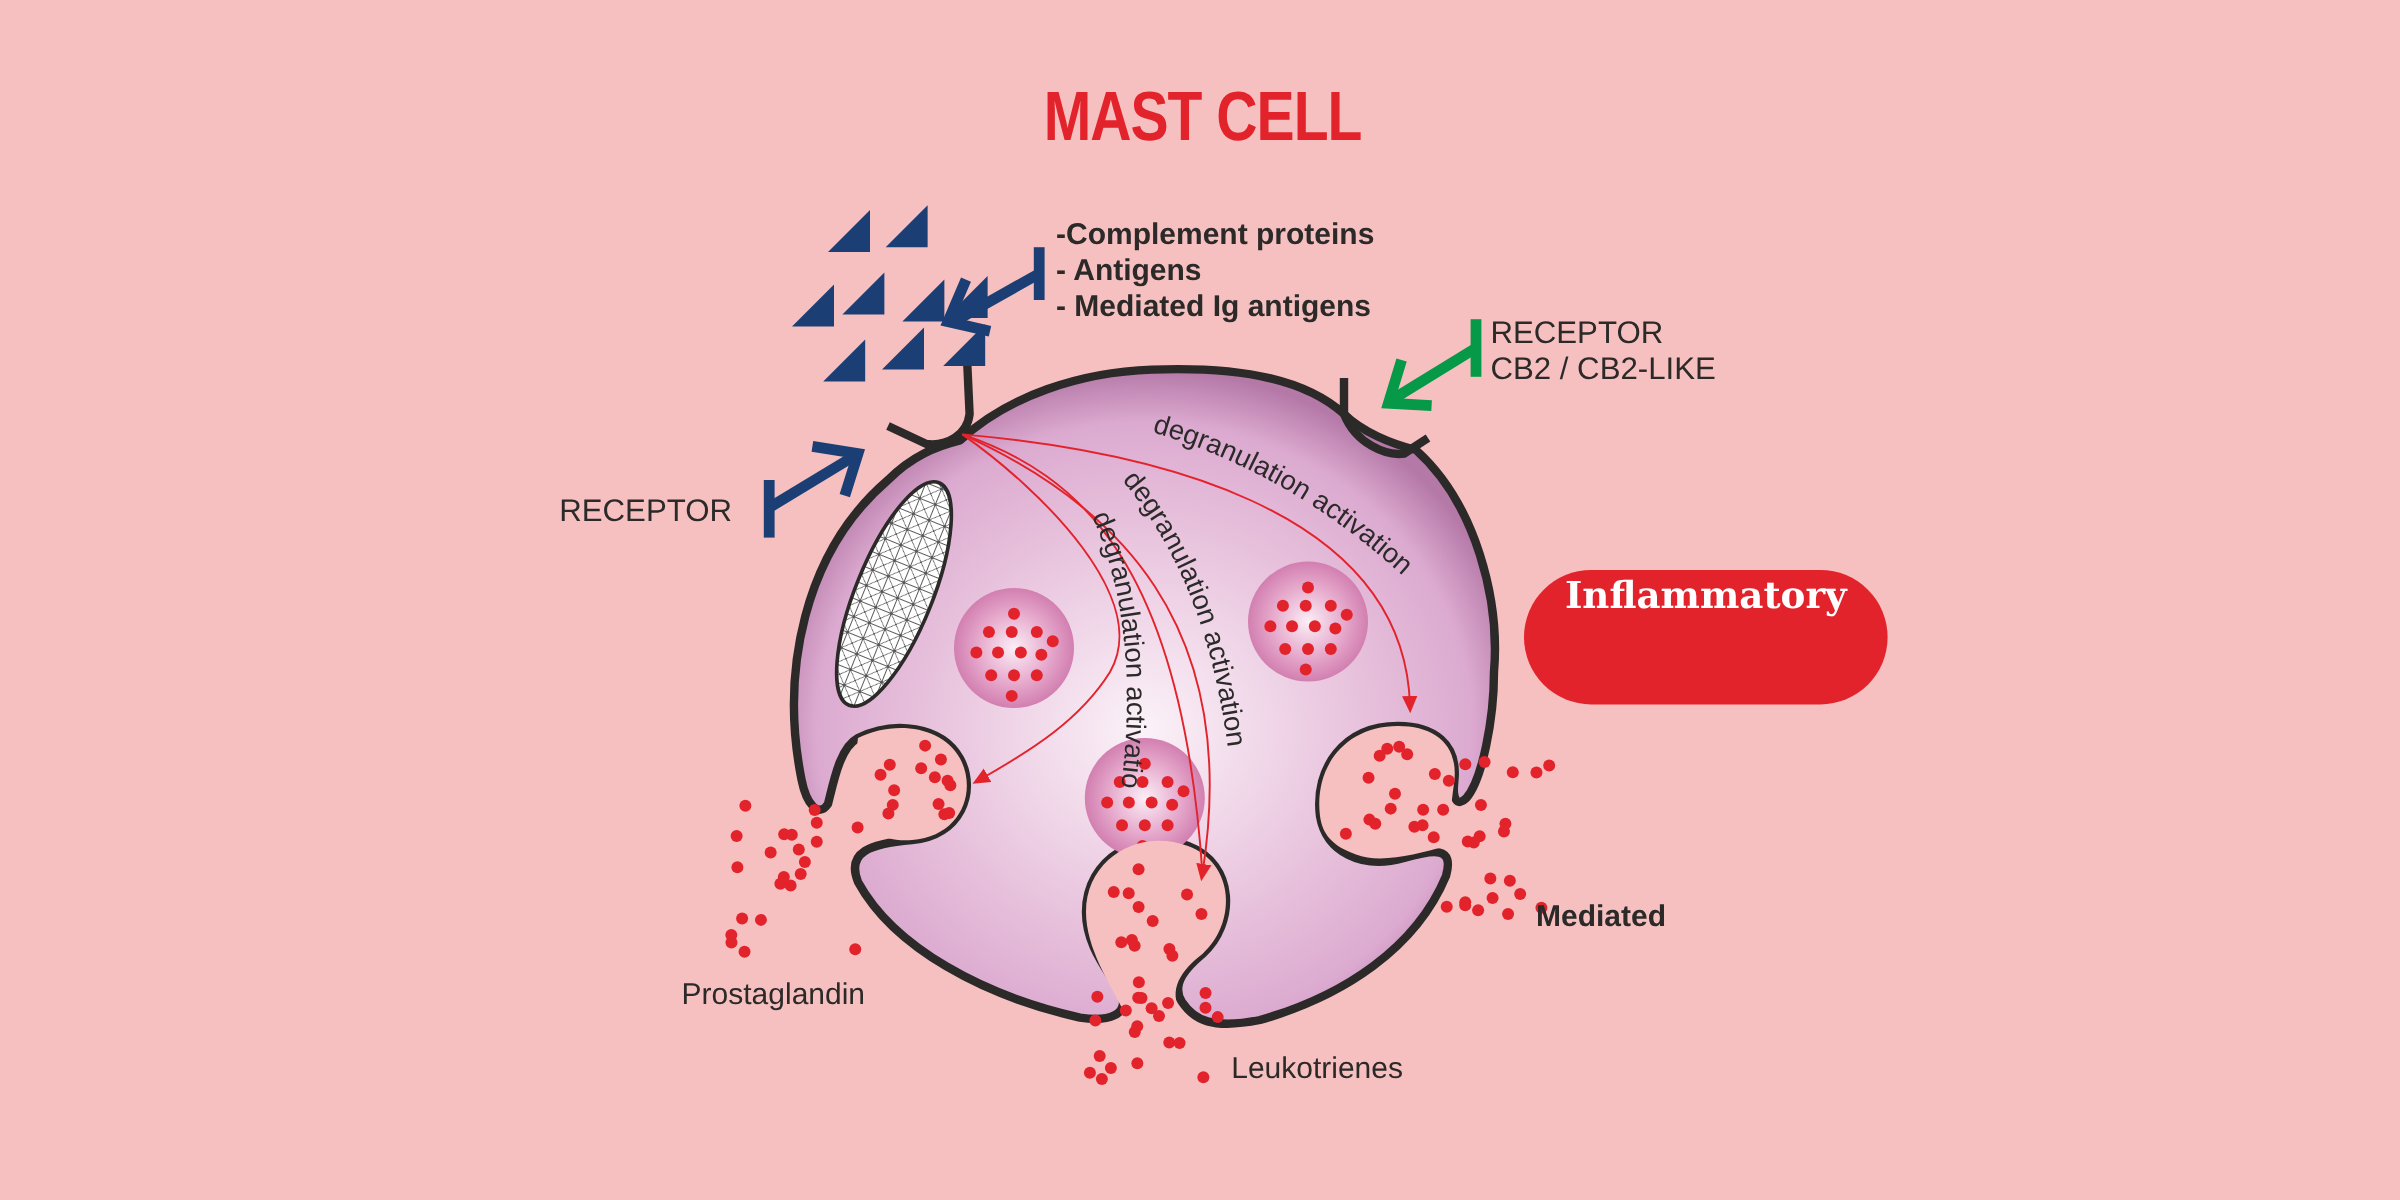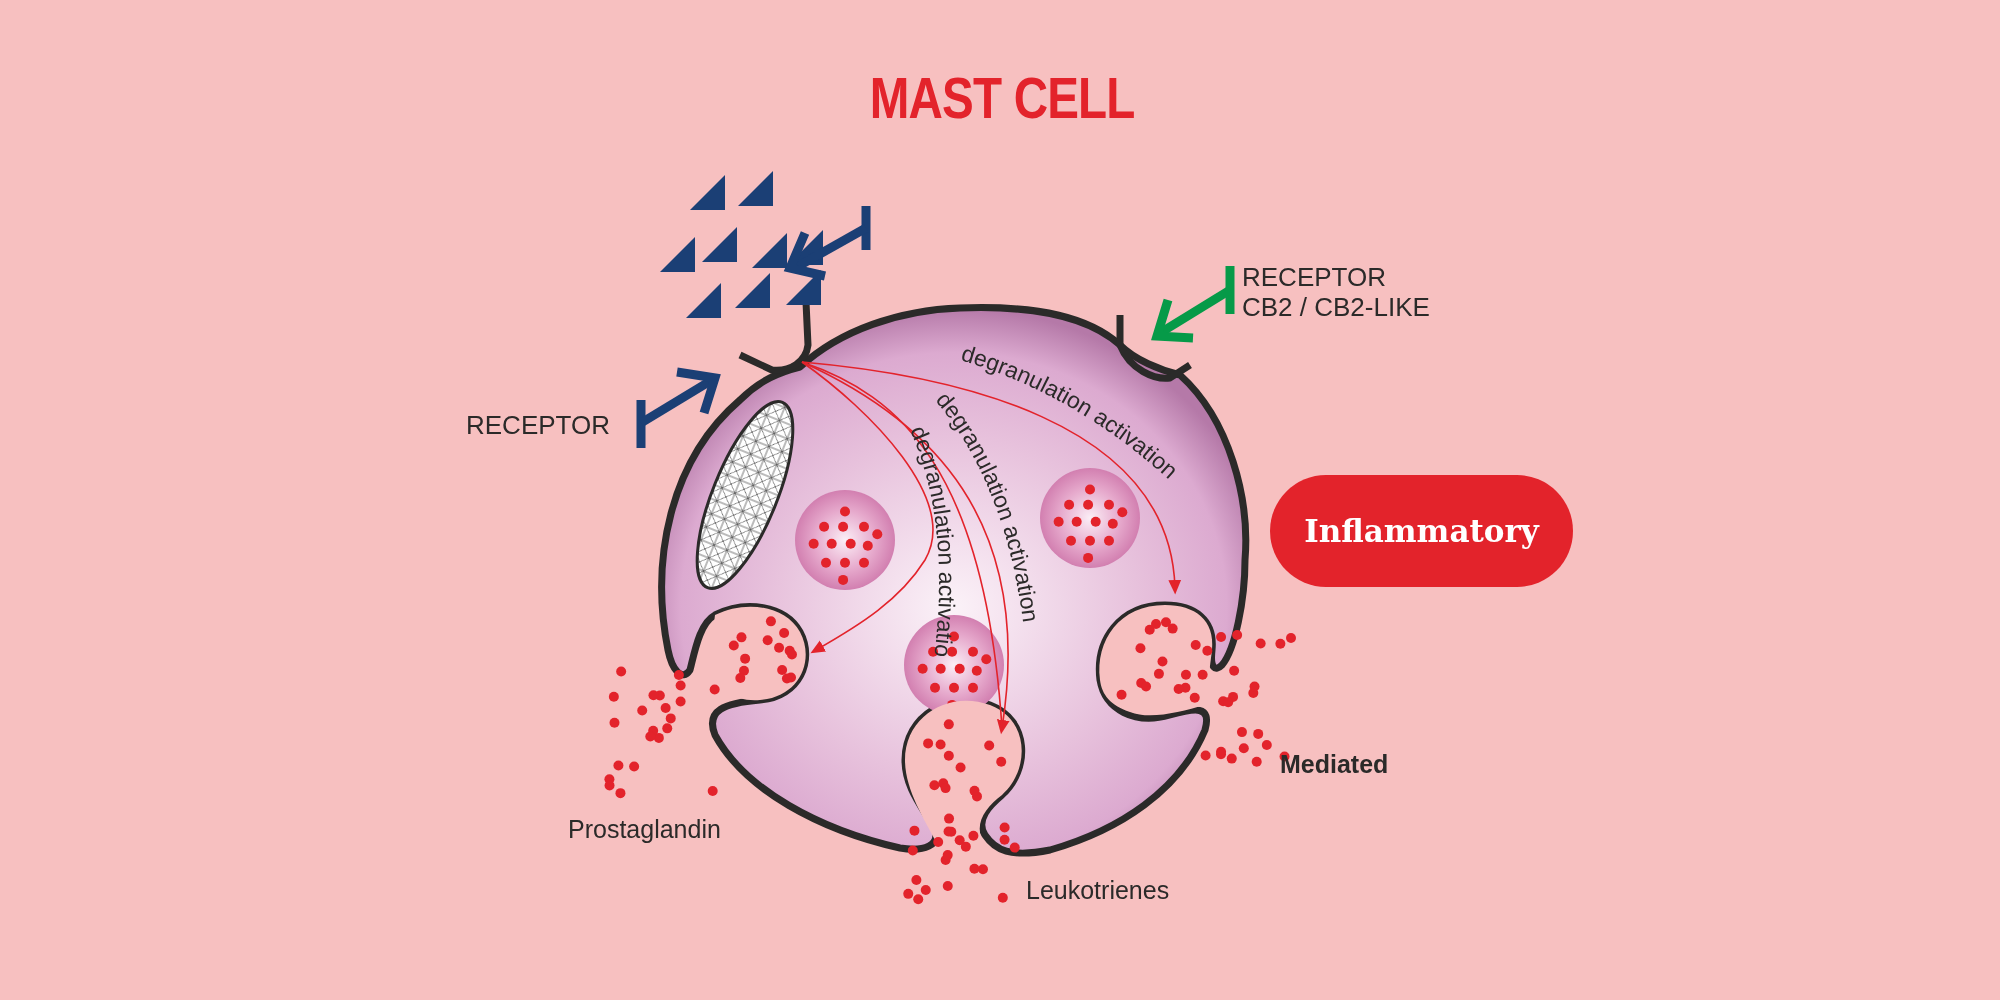--- a/index.html
+++ b/index.html
@@ -21,21 +21,21 @@
     .rec-left { left: 466px; top: 410px; font-size: 26px; }
     .rec-right { left: 1242px; top: 262px; font-size: 26px; line-height: 30px; }
     .prost { left: 568px; top: 815px; font-size: 25px; font-weight: normal; }
     .leuko { left: 1026px; top: 876px; font-size: 25px; font-weight: normal; }
     .hist { left: 1280px; top: 750px; font-size: 25px; font-weight: bold; }
     .badge {
       position: absolute; left: 1270px; top: 475px; width: 303px; height: 112px;
       background: #e3232b; border-radius: 56px; color: #fff;
       font-family: "DejaVu Serif", serif; font-weight: bold;
       font-size: 31px; line-height: 44px; text-align: center;
-      display: flex; flex-direction: column; justify-content: center;
+      display: flex; flex-direction: row; justify-content: center;
     }
     .arc-text { font-family: "Liberation Sans", sans-serif; font-size: 23px; fill: #2b2a29; }
   </style>
 </head>
 <body>
 
 <div id="stage">
 
   <svg width="2000" height="1000" viewBox="0 0 2000 1000" style="position:absolute;left:0;top:0">
     <defs>
@@ -300,20 +300,25 @@
 
     <g stroke="#069a48" stroke-width="9" fill="none">
       <line x1="1230" y1="266" x2="1230" y2="314"></line>
       <line x1="1230" y1="290" x2="1160" y2="333"></line>
       <path d="M1168 300 L1157 336 L1193 338" stroke-linejoin="miter"></path>
     </g>
   </svg>
 
   <div class="title">MAST CELL</div>
 
+  <div class="label list">
+    <div>-Complement proteins</div>
+    <div>- Antigens</div>
+    <div>- Mediated Ig antigens</div>
+  </div>
 
   <div class="label rec-left">RECEPTOR</div>
 
   <div class="label rec-right">
     <div>RECEPTOR</div>
     <div>CB2 / CB2-LIKE</div>
   </div>
 
   <div class="label prost">Prostaglandin</div>
   <div class="label leuko">Leukotrienes</div>

